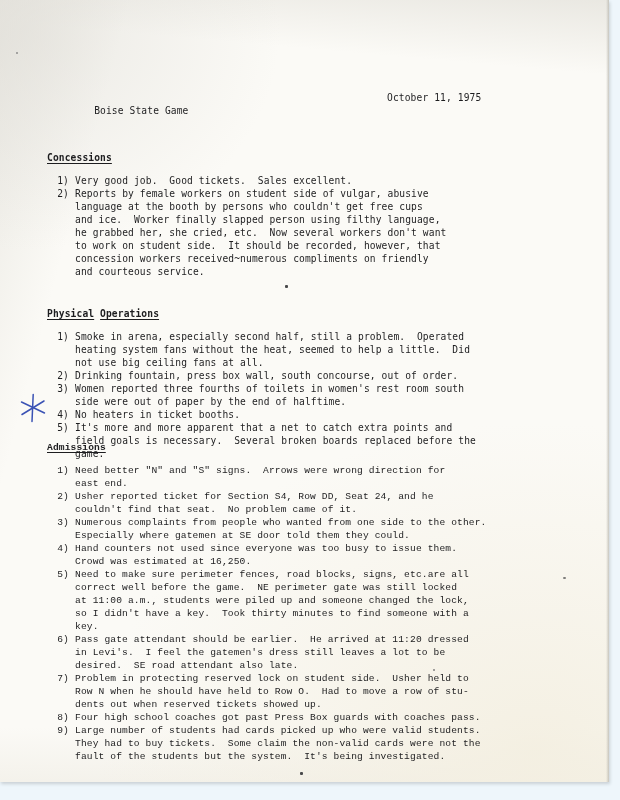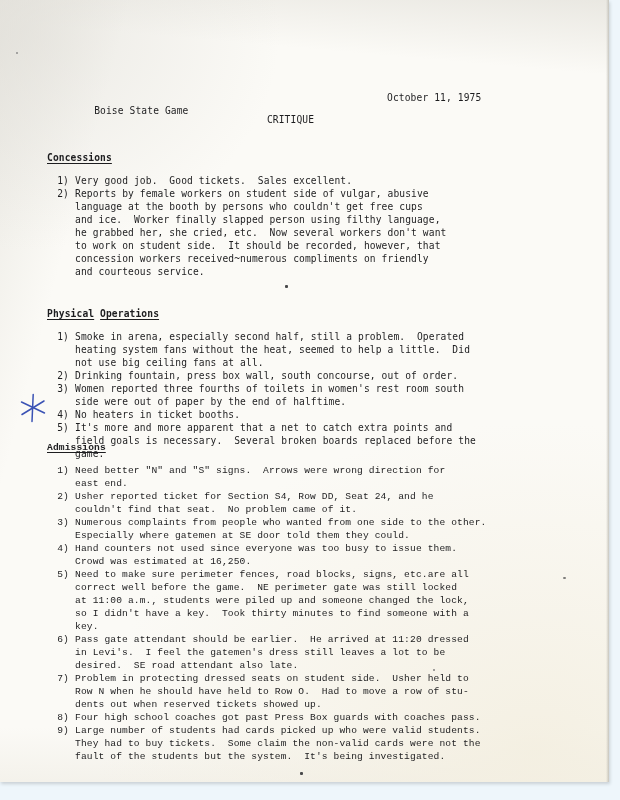--- a/index.html
+++ b/index.html
@@ -155,21 +155,20 @@
 
     <div class="typed">
 
       
       <div class="hdr-row">
         <span class="hdr-left">Boise State Game</span>
         <span class="hdr-right">October 11, 1975</span>
       </div>
 
       
-      <div class="centered-title">CRITIQUE</div>
 
       
       <div id="sections-host"><div class="section" style="top: 151px;"><div class="section-heading"><span class="w">Concessions</span></div><ul class="items"><li><span class="num">1)</span><span class="body">Very good job.  Good tickets.  Sales excellent.</span></li><li><span class="num">2)</span><span class="body">Reports by female workers on student side of vulgar, abusive
 language at the booth by persons who couldn't get free cups
 and ice.  Worker finally slapped person using filthy language,
 he grabbed her, she cried, etc.  Now several workers don't want
 to work on student side.  It should be recorded, however, that
 concession workers received~numerous compliments on friendly
 and courteous service.</span></li></ul></div><div class="section" style="top: 279px; margin-top: 28px;"><div class="section-heading"><span class="w">Physical</span> <span class="w">Operations</span></div><ul class="items"><li><span class="num">1)</span><span class="body">Smoke in arena, especially second half, still a problem.  Operated
 heating system fans without the heat, seemed to help a little.  Did
@@ -179,21 +178,21 @@
 game.</span></li></ul></div><div class="section" style="top: 441px; font-family: Liberation Mono, monospace;"><div class="section-heading"><span class="w">Admissions</span></div><ul class="items"><li><span class="num">1)</span><span class="body">Need better "N" and "S" signs.  Arrows were wrong direction for
 east end.</span></li><li><span class="num">2)</span><span class="body">Usher reported ticket for Section S4, Row DD, Seat 24, and he
 couldn't find that seat.  No problem came of it.</span></li><li><span class="num">3)</span><span class="body">Numerous complaints from people who wanted from one side to the other.
 Especially where gatemen at SE door told them they could.</span></li><li><span class="num">4)</span><span class="body">Hand counters not used since everyone was too busy to issue them.
 Crowd was estimated at 16,250.</span></li><li><span class="num">5)</span><span class="body">Need to make sure perimeter fences, road blocks, signs, etc.are all
 correct well before the game.  NE perimeter gate was still locked
 at 11:00 a.m., students were piled up and someone changed the lock,
 so I didn't have a key.  Took thirty minutes to find someone with a
 key.</span></li><li><span class="num">6)</span><span class="body">Pass gate attendant should be earlier.  He arrived at 11:20 dressed
 in Levi's.  I feel the gatemen's dress still leaves a lot to be
-desired.  SE road attendant also late.</span></li><li><span class="num">7)</span><span class="body">Problem in protecting dressed seats on student side.  Usher held to
+desired.  SE road attendant also late.</span></li><li><span class="num">7)</span><span class="body">Problem in protecting reserved lock on student side.  Usher held to
 Row N when he should have held to Row O.  Had to move a row of stu-
 dents out when reserved tickets showed up.</span></li><li><span class="num">8)</span><span class="body">Four high school coaches got past Press Box guards with coaches pass.</span></li><li><span class="num">9)</span><span class="body">Large number of students had cards picked up who were valid students.
 They had to buy tickets.  Some claim the non-valid cards were not the
 fault of the students but the system.  It's being investigated.</span></li></ul></div></div>
 
     </div>
 
     <svg id="margin-star" viewBox="0 0 30 32">
       <g stroke="#3a52b4" stroke-width="1.5" stroke-linecap="round" fill="none">
         <path d="M15.2 2.5 L14.0 29.5"></path>

